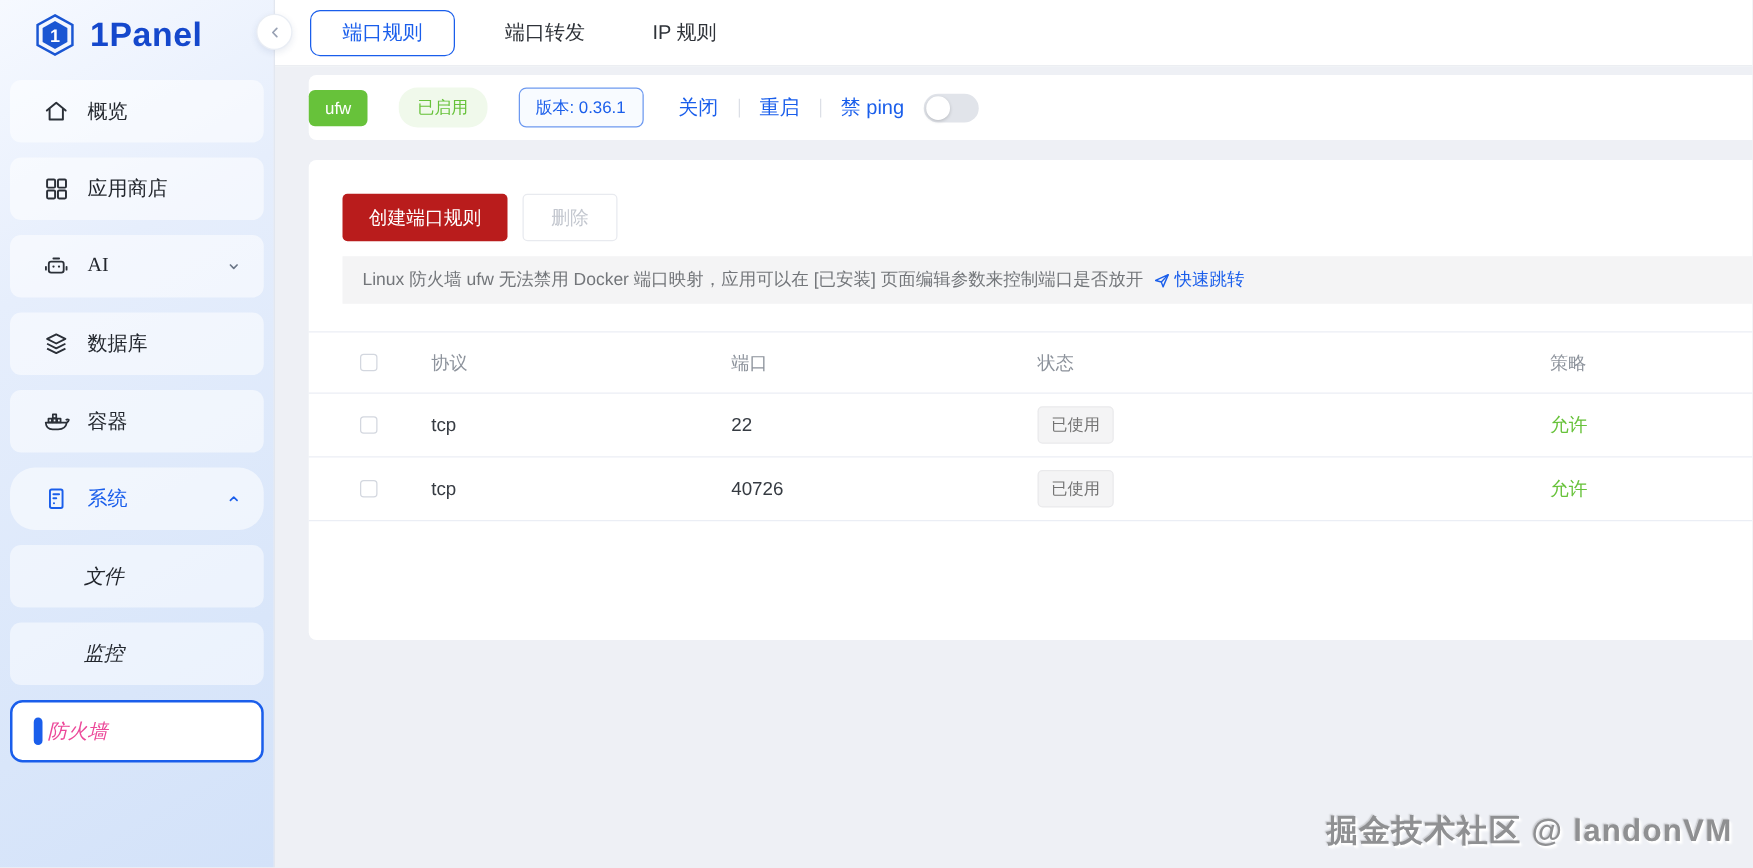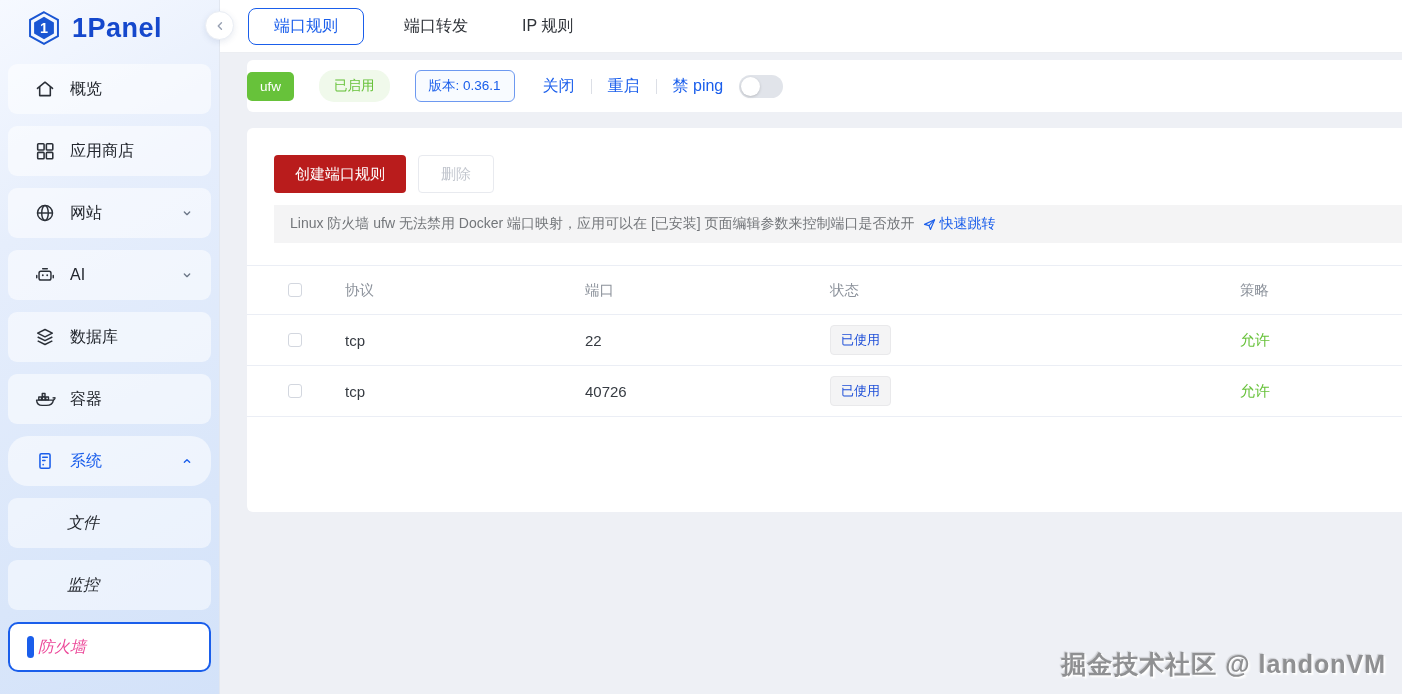--- a/index.html
+++ b/index.html
@@ -14,21 +14,21 @@
     border-right:1px solid #e2e7f0; z-index:2; }
   .logo-row { height:56px; display:flex; align-items:center; padding-left:26px; gap:10px; }
   .brand-name { font-size:27px; font-weight:bold; color:#1548cc; letter-spacing:.5px; }
   .collapse-btn { position:absolute; left:205px; top:11px; width:29px; height:29px; border-radius:50%;
     background:#fff; border:1px solid #e9edf4; box-shadow:0 2px 6px rgba(30,60,120,.10);
     display:flex; align-items:center; justify-content:center; cursor:pointer; color:#98a1b3; z-index:6; }
   .menu { padding:8px 8px 0 8px; display:flex; flex-direction:column; gap:12px; }
   .side-item { height:50px; border-radius:9px; background:rgba(255,255,255,.55);
     display:flex; align-items:center; padding:0 16px 0 26px; color:#23272e; font-size:16px; cursor:pointer; }
   .side-item .s-icon { width:22px; height:22px; margin-right:14px; flex:0 0 22px; color:#2b3038; }
-  .side-item .s-label { white-space:nowrap; }
+  .side-item .s-label { white-space:nowrap;font-family:Liberation Serif, serif; }
   .side-item .chev { margin-left:auto; width:16px; height:16px; color:#6b7687; }
   .side-item.active { color:#1a5eeb;border-radius:20px; }
   .side-item.active .s-icon, .side-item.active .chev { color:#1a5eeb; }
   .sub-item { position:relative; height:50px; border-radius:9px; background:rgba(255,255,255,.5);
     display:flex; align-items:center; padding-left:59px; font-size:16px; color:#23272e; cursor:pointer;font-style:italic; }
   .sub-item.selected { background:#fff; border:2px solid #1a5eeb; border-radius:10px; color:#ec4899; padding-left:28px; }
   .sel-marker { position:absolute; left:17px; top:50%; transform:translateY(-50%);
     width:7px; height:22px; border-radius:4px; background:#1a5eeb; }
 
   
@@ -69,21 +69,21 @@
 
   .table { margin-top:22px; width:100%; }
   .trow { display:flex; align-items:center; height:51px; border-bottom:1px solid #ebeef5; font-size:15px; color:#363b42; }
   .thead { height:50px; border-top:1px solid #ebeef5; color:#8d939c; font-size:14.5px; font-weight:normal; }
   .c-check { flex:0 0 98px; padding-left:41px; display:flex; align-items:center; }
   .c-proto { flex:0 0 240px; }
   .c-port  { flex:0 0 245px; }
   .c-status{ flex:0 0 410px; }
   .c-policy{ flex:1; }
   .checkbox { width:14px; height:14px; border:1px solid #d3d7df; border-radius:3px; background:#fff; cursor:pointer; }
-  .tag-info { display:inline-block; background:#f4f4f5; border:1px solid #e9e9eb; color:#1d4ed8;
+  .tag-info { display:inline-block; background:#f4f4f5; border:1px solid #e9e9eb; color:#737373;
     font-size:13px; padding:5px 10px; border-radius:4px; }
   .policy-allow { color:#67c23a; }
 
   .watermark { position:absolute; right:16px; bottom:13px; font-size:25px; font-weight:bold;
     color:#8f9092; letter-spacing:1px; z-index:4;
     text-shadow:1px 1px 0 #fff, 2px 2px 2px rgba(255,255,255,.95), -1px -1px 1px rgba(90,90,90,.25); }
 
   svg { display:block; }
 </style>
 </head>
@@ -127,35 +127,20 @@
           <svg viewBox="0 0 24 24" width="22" height="22" fill="none" stroke="currentColor" stroke-width="1.7">
               <rect x="4" y="4" width="7" height="7" rx="1"></rect>
               <rect x="13.5" y="4" width="7" height="7" rx="1"></rect>
               <rect x="4" y="13.5" width="7" height="7" rx="1"></rect>
               <rect x="13.5" y="13.5" width="7" height="7" rx="1"></rect>
             </svg>
         </span>
         <span class="s-label">应用商店</span>
       </div>
 
-      <div class="side-item">
-        <span class="s-icon">
-          <svg viewBox="0 0 24 24" width="22" height="22" fill="none" stroke="currentColor" stroke-width="1.6">
-              <circle cx="12" cy="12" r="8.2"></circle>
-              <ellipse cx="12" cy="12" rx="3.6" ry="8.2"></ellipse>
-              <path d="M3.8 12h16.4"></path>
-            </svg>
-        </span>
-        <span class="s-label">网站</span>
-        <span class="chev">
-          <svg viewBox="0 0 24 24" width="16" height="16" fill="none" stroke="currentColor" stroke-width="2" stroke-linecap="round" stroke-linejoin="round">
-              <path d="M8 10.5l4 4 4-4"></path>
-            </svg>
-        </span>
-      </div>
 
       <div class="side-item">
         <span class="s-icon">
           <svg viewBox="0 0 24 24" width="22" height="22" fill="none" stroke="currentColor" stroke-width="1.6" stroke-linecap="round">
               <rect x="5.5" y="8" width="13" height="9.5" rx="2"></rect>
               <circle cx="9.6" cy="12.3" r="1" fill="currentColor" stroke="none"></circle>
               <circle cx="14.4" cy="12.3" r="1" fill="currentColor" stroke="none"></circle>
               <path d="M3 12.5v2.5M21 12.5v2.5M9.5 5.2h5"></path>
             </svg>
         </span>

